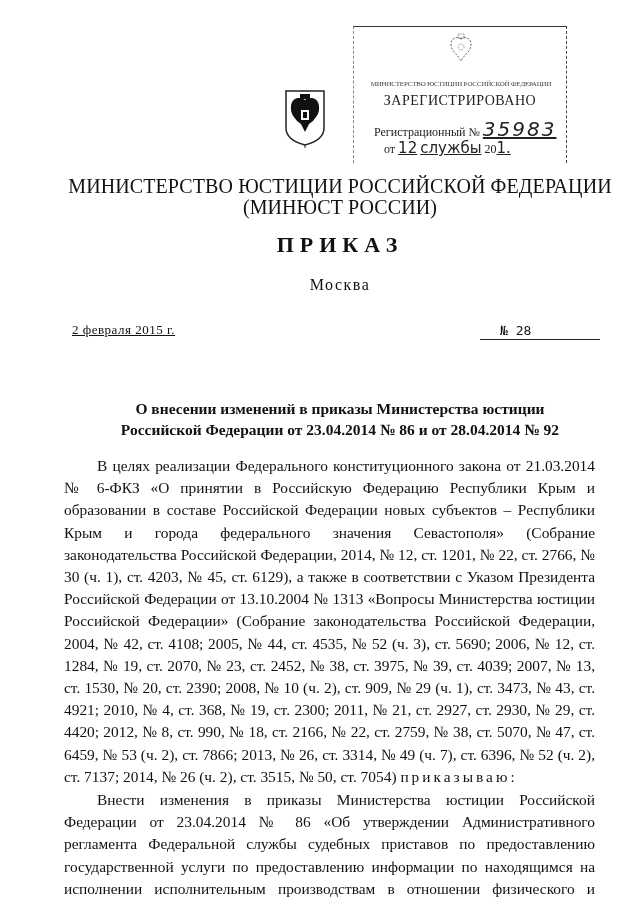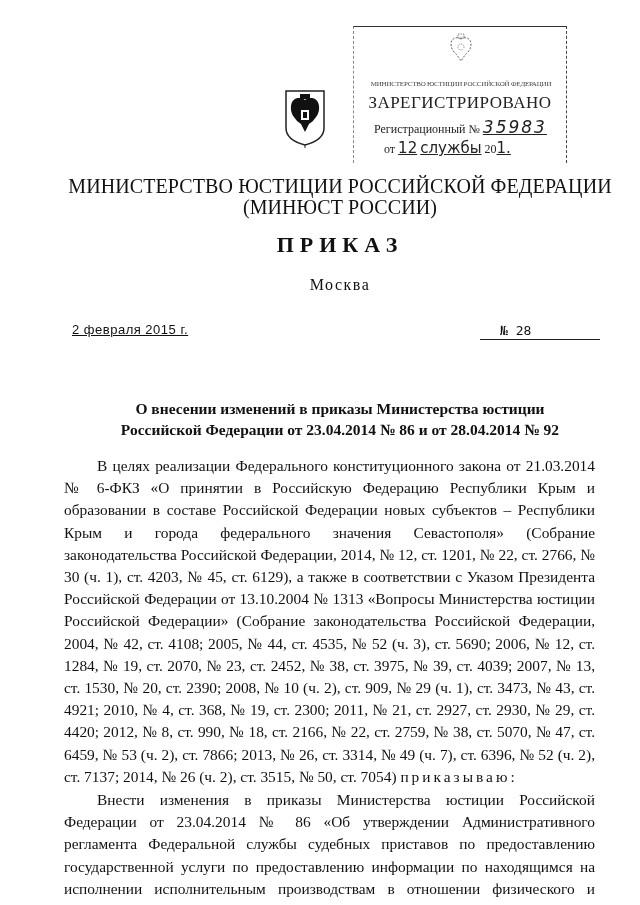--- a/index.html
+++ b/index.html
@@ -7,36 +7,36 @@
          font-family: "Liberation Serif", "DejaVu Serif", serif; color: #111; }
 
   .emblem { position: absolute; left: 283px; top: 88px; width: 44px; height: 60px; }
 
   .stamp { position: absolute; left: 353px; top: 26px; width: 212px; height: 136px;
            border-top: 1.5px solid #333; border-right: 1px dashed #444; border-left: 1px dashed #888; }
   .stamp .mini-emblem { position: absolute; left: 93px; top: 6px; width: 28px; height: 32px; }
   .stamp .org { position: absolute; left: 4px; top: 53px; width: 206px; text-align: center;
                 font-size: 7px; letter-spacing: -0.2px; color: #444; white-space: nowrap; }
   .stamp .reg { position: absolute; left: 0; top: 66px; width: 212px; text-align: center;
-                font-size: 17px; letter-spacing: 0.5px; color: #222; }
+                font-size: 14px; letter-spacing: 0.5px; color: #222; }
   .stamp .regnum { position: absolute; left: 20px; top: 90px; font-size: 12px; color: #222; white-space: nowrap; }
-  .stamp .regnum .hand { font-family: "DejaVu Sans", sans-serif; font-style: italic; font-size: 17px;
+  .stamp .regnum .hand { font-family: "DejaVu Sans", sans-serif; font-style: italic; font-size: 20px;
                          text-decoration: underline; letter-spacing: 2px; }
   .stamp .regdate { position: absolute; left: 30px; top: 112px; font-size: 12px; color: #222; white-space: nowrap; }
   .stamp .regdate .hand { font-family: "DejaVu Sans", sans-serif; font-size: 15px;
                           text-decoration: underline; }
 
   .ministry { position: absolute; left: 0; top: 176px; width: 680px; text-align: center;
               font-size: 20px; line-height: 21px; letter-spacing: 0.1px; }
   .order-title { position: absolute; left: 0; top: 232px; width: 680px; text-align: center;
                  font-size: 22px; font-weight: bold; letter-spacing: 6px; }
   .city { position: absolute; left: 0; top: 276px; width: 680px; text-align: center;
           font-size: 16px; letter-spacing: 1.5px; }
 
-  .date { position: absolute; left: 72px; top: 322px; font-family: Liberation Sans, sans-serif;
+  .date { position: absolute; left: 72px; top: 322px; font-family: Liberation Serif, serif;
           font-size: 13px; text-decoration: underline; letter-spacing: 0.5px; }
   .number { position: absolute; left: 480px; top: 322px; width: 100px; border-bottom: 1px solid #222;
             font-family: "DejaVu Sans Mono", monospace; font-size: 13px; padding-left: 20px; line-height: 17px; }
 
   .subject { position: absolute; left: 0; top: 398px; width: 680px; text-align: center;
              font-size: 15.5px; font-weight: bold; line-height: 21px; }
 
   .body-text { position: absolute; left: 63px; top: 454px; width: 533px; font-size: 15.4px;
                line-height: 22.2px; text-align: justify; }
   .body-text p { margin: 1px; text-indent: 33px; }

